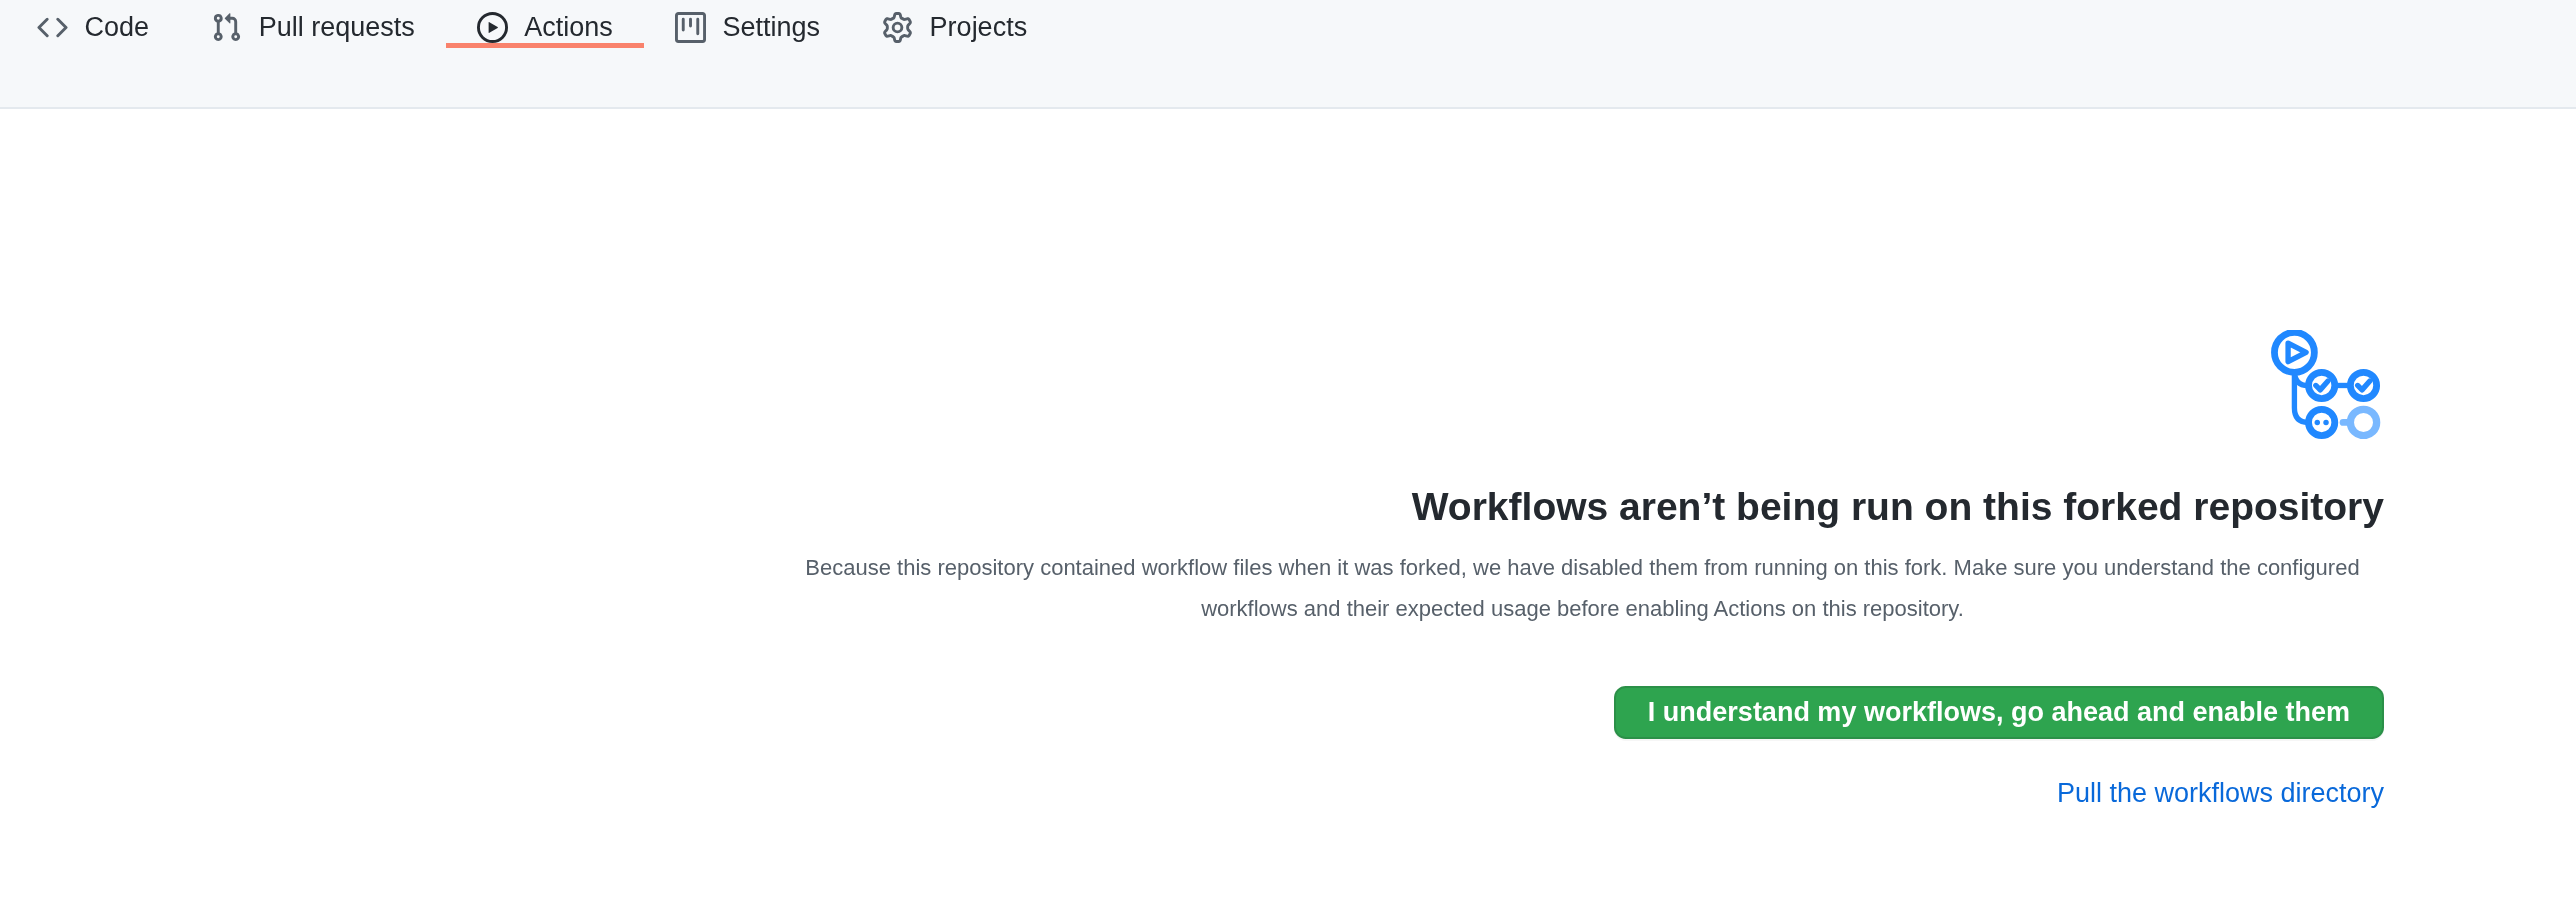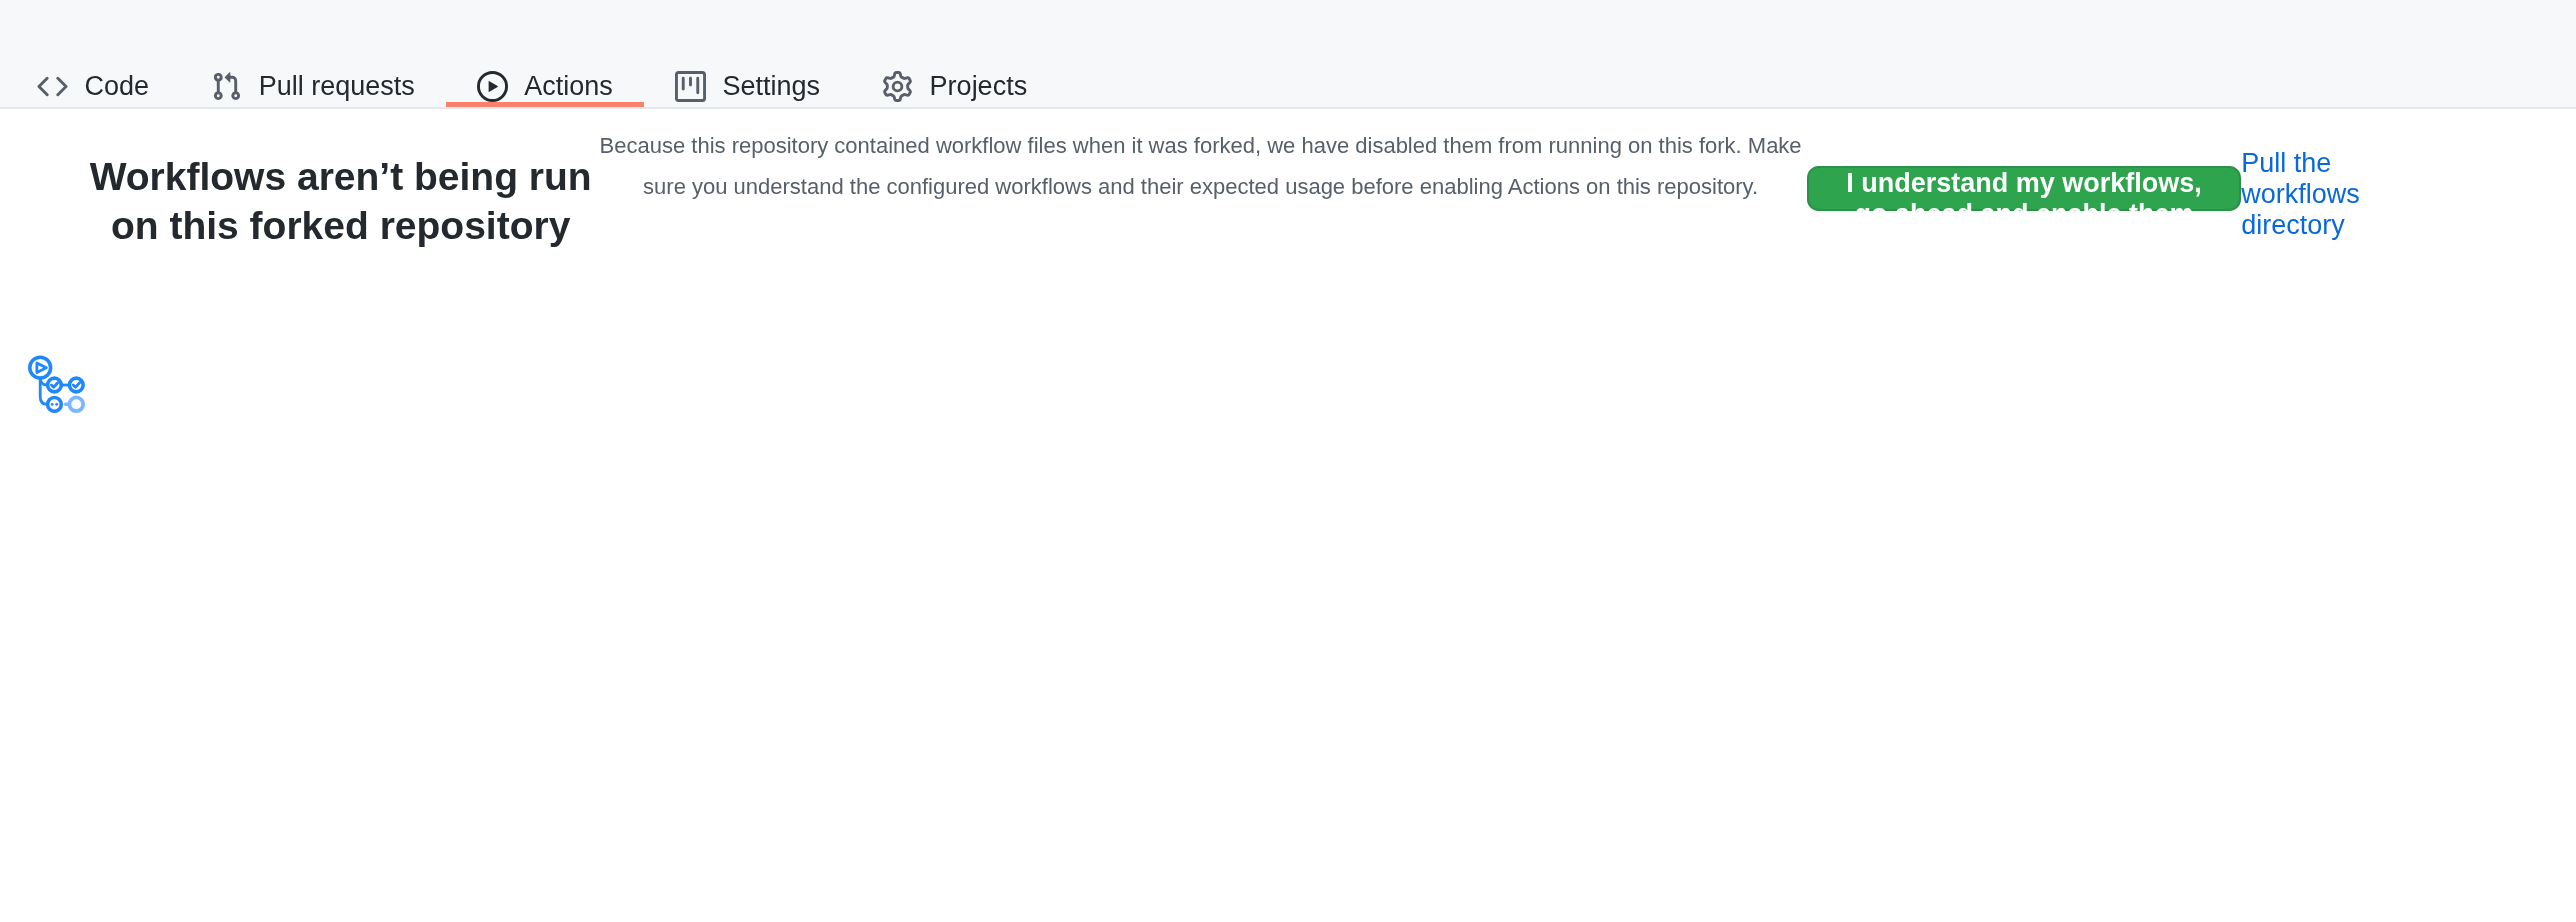--- a/index.html
+++ b/index.html
@@ -19,21 +19,21 @@
     background:#ffffff;
     font-family:"Liberation Sans", sans-serif;
     overflow:hidden;
   }
   
   .tabbar{
     width:100%;height:109px;
     background:#f6f8fa;
     border-bottom:2px solid #e4e9ee;
     display:flex;
-    align-items:flex-end;
+    align-items:flex-start;
     padding:11.7px 0 0 5.9px;
   }
   .tab{
     display:flex;
     align-items:center;
     gap:16.6px;
     padding:0 31px;
     font-size:27px;
     line-height:1;
     color:var(--tab-fg);
@@ -41,44 +41,43 @@
     cursor:pointer;
     white-space:nowrap;
   }
   .tab .octicon{width:31px;height:31px;fill:var(--icon-gray);flex:none;}
   .tab.selected{font-weight:400;border-bottom-color:var(--accent-underline);}
   .tab.selected .octicon{fill:var(--tab-fg);}
   
   .main{
     width:2384px;
     display:flex;
-    flex-direction:row;
-    align-items:flex-start;
-    margin-left:28px;
+    flex-direction:column;
+    align-items:flex-end;
   }
   .wf-icon{margin-top:221px;width:113px;height:109px;}
   .heading{
     margin:43px 0 0;
     font-size:39px;
     line-height:49px;
     font-weight:700;
     color:var(--tab-fg);
     text-align:center;
   }
   .desc{
     margin:15.6px 0 0;
     font-size:22px;
     line-height:41px;
     color:var(--body-gray);
     text-align:center;
     max-width:1603px;
   }
   .enable-btn{
     margin-top:57px;
-    height:45px;
+    height:53px;
     padding:0 32px;
     font-family:"Liberation Sans", sans-serif;
     font-size:27px;
     font-weight:600;
     color:#ffffff;
     background:var(--button-green);
     border:2px solid rgba(27,31,36,0.15);
     border-radius:11.7px;
     cursor:pointer;
     box-shadow:0 2px 0 rgba(27,31,36,0.04);

